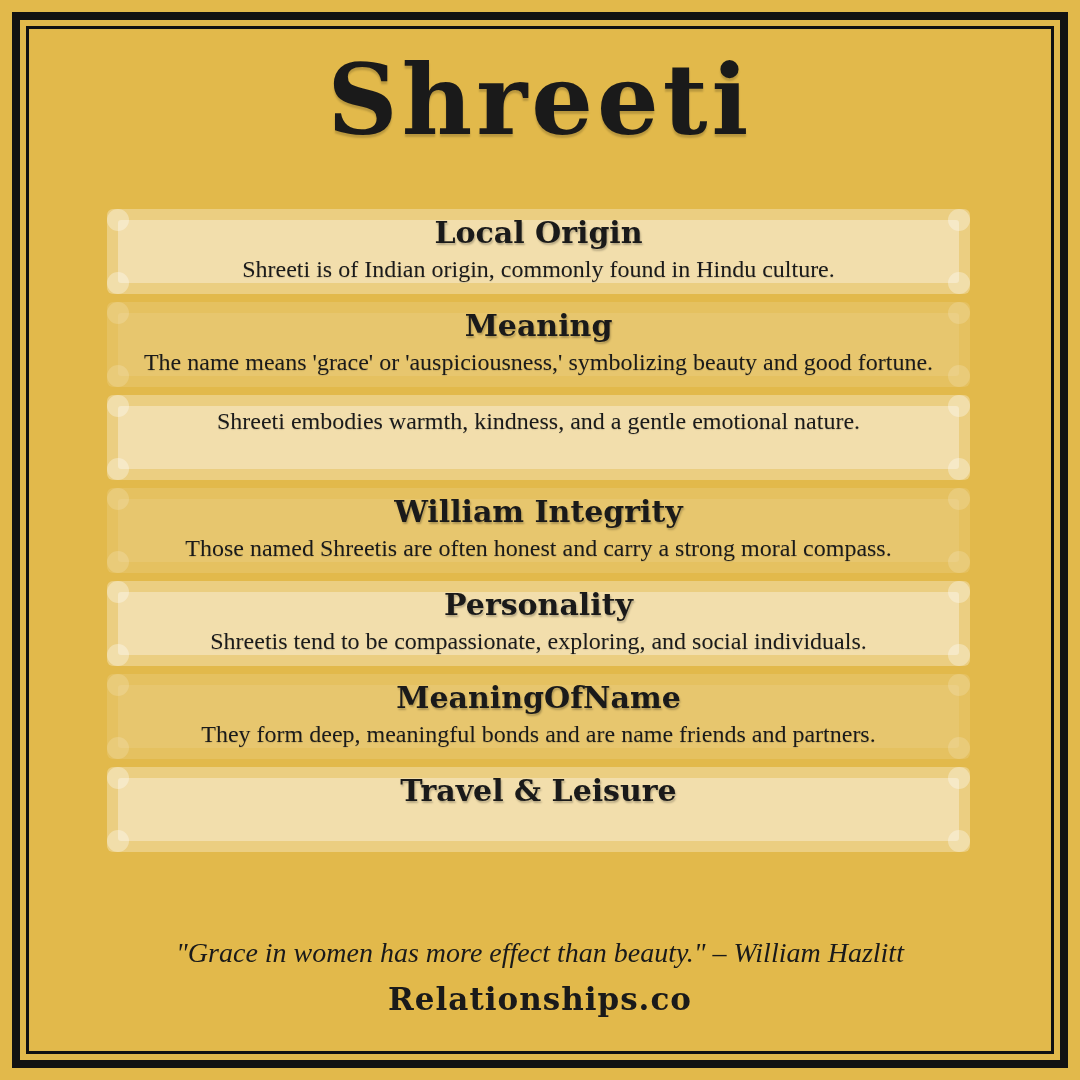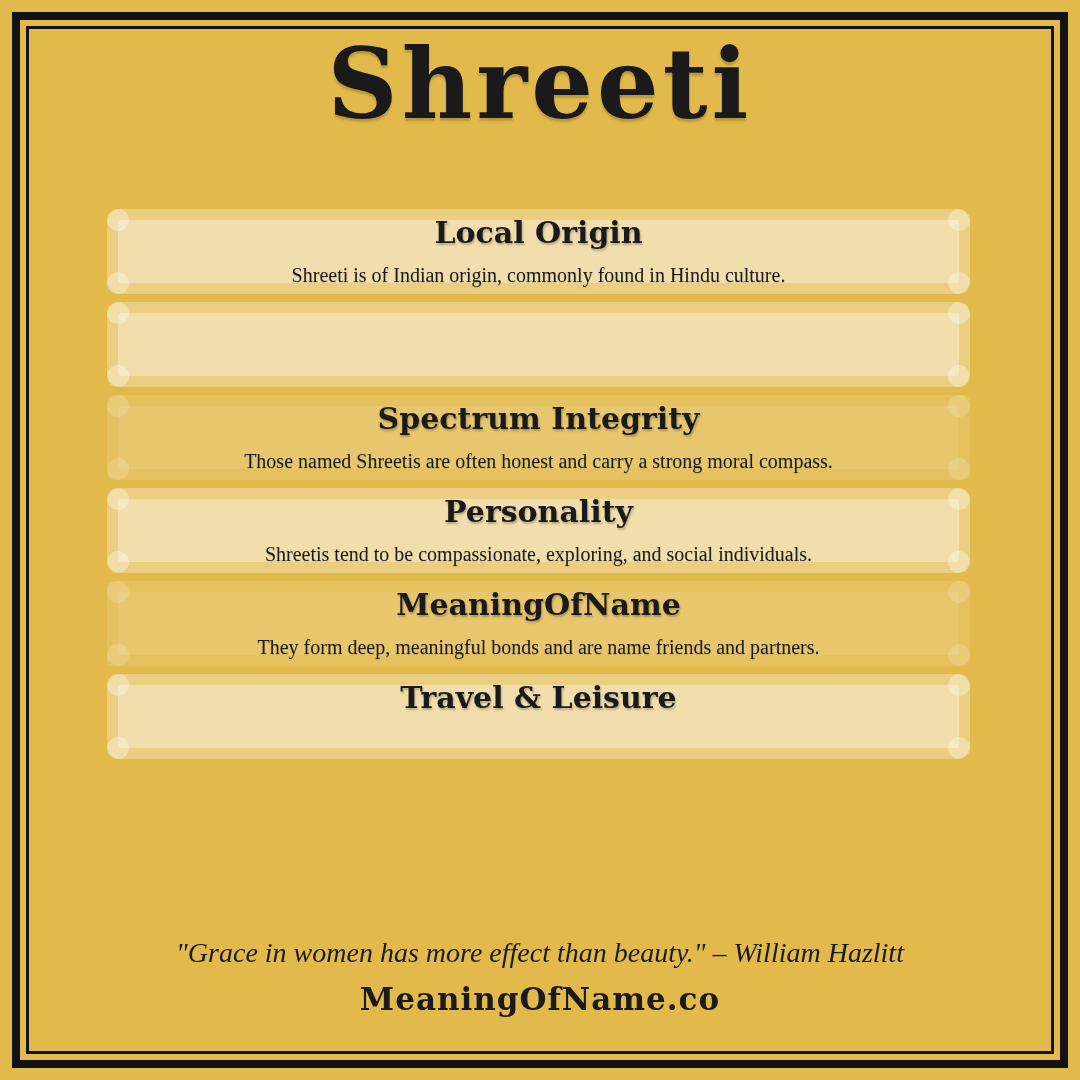--- a/index.html
+++ b/index.html
@@ -16,42 +16,42 @@
     border: 8px solid #121212;
     pointer-events: none;
   }
   .frame-inner {
     position: absolute; inset: 26px;
     border: 3px solid #121212;
     pointer-events: none;
   }
   .page-title {
     position: absolute; top: 34px; left: 0; right: 0;
-    margin: 0;
+    margin: 16px;
     text-align: center;
     font-family: "DejaVu Serif", serif;
     font-weight: bold;
     font-size: 97px;
     line-height: 1.05;
     letter-spacing: 4px;
     text-shadow: 0 3px 2px rgba(0,0,0,0.18);
   }
   .cards {
     position: absolute;
     top: 209px; left: 107px;
     width: 863px;
     display: flex; flex-direction: column;
     gap: 8px;
   }
   .card {
     position: relative;
     height: 85px;
     border-radius: 6px;
   }
-  .card.light { background: rgba(255,255,255,0.30); border-radius: 14px; }
+  .card.light { background: rgba(255,255,255,0.30); }
   .card.dark  { background: rgba(255,255,255,0.12); }
   .card-inner {
     position: absolute; inset: 11px;
     border-radius: 3px;
   }
   .light .card-inner { background: rgba(255,255,255,0.34); }
   .dark  .card-inner { background: rgba(255,255,255,0.09); }
   .dot {
     position: absolute;
     width: 22px; height: 22px;
@@ -69,22 +69,22 @@
   }
   .card-heading {
     margin: 0;
     font-family: "DejaVu Serif", serif;
     font-weight: bold;
     font-size: 30px;
     line-height: 1.12;
     text-shadow: 1px 2px 2px rgba(0,0,0,0.25);
   }
   .card-desc {
-    margin: 14px 0 0;
-    font-size: 20px;
+    margin: 6px 0 0;
+    font-size: 24px;
     line-height: 1.1;
     text-shadow: 0 1px 1px rgba(0,0,0,0.12);
   }
   .quote {
     position: absolute; top: 936px; left: 40px; right: 40px;
     text-align: center;
     font-style: italic;
     font-size: 28px;
     line-height: 1.2;
   }
@@ -112,39 +112,51 @@
     <span class="dot tl"></span>
     <span class="dot tr"></span>
     <span class="dot bl"></span>
     <span class="dot br"></span>
     <div class="card-text">
       <h2 class="card-heading">Local Origin</h2>
       <p class="card-desc">Shreeti is of Indian origin, commonly found in Hindu culture.</p>
     </div>
   </section>
 
+  <section class="card dark">
+    <div class="card-inner"></div>
+    <span class="dot tl"></span>
+    <span class="dot tr"></span>
+    <span class="dot bl"></span>
+    <span class="dot br"></span>
+    <div class="card-text">
+      <h2 class="card-heading">Meaning</h2>
+      <p class="card-desc">The name means 'grace' or 'auspiciousness,' symbolizing beauty and good fortune.</p>
+    </div>
+  </section>
 
   <section class="card light">
     <div class="card-inner"></div>
     <span class="dot tl"></span>
     <span class="dot tr"></span>
     <span class="dot bl"></span>
     <span class="dot br"></span>
     <div class="card-text">
+      <p class="card-desc">Shreeti embodies warmth, kindness, and a gentle emotional nature.</p>
     </div>
   </section>
 
   <section class="card dark">
     <div class="card-inner"></div>
     <span class="dot tl"></span>
     <span class="dot tr"></span>
     <span class="dot bl"></span>
     <span class="dot br"></span>
     <div class="card-text">
-      <h2 class="card-heading">Spectrum Integrity</h2>
+      <h2 class="card-heading">William Integrity</h2>
       <p class="card-desc">Those named Shreetis are often honest and carry a strong moral compass.</p>
     </div>
   </section>
 
   <section class="card light">
     <div class="card-inner"></div>
     <span class="dot tl"></span>
     <span class="dot tr"></span>
     <span class="dot bl"></span>
     <span class="dot br"></span>
@@ -172,14 +184,14 @@
     <span class="dot tr"></span>
     <span class="dot bl"></span>
     <span class="dot br"></span>
     <div class="card-text">
       <h2 class="card-heading">Travel &amp; Leisure</h2>
     </div>
   </section>
 </div>
 
   <div class="quote">"Grace in women has more effect than beauty." – William Hazlitt</div>
-  <div class="site">MeaningOfName.co</div>
+  <div class="site">Relationships.co</div>
 </div>
 
 </body></html>

